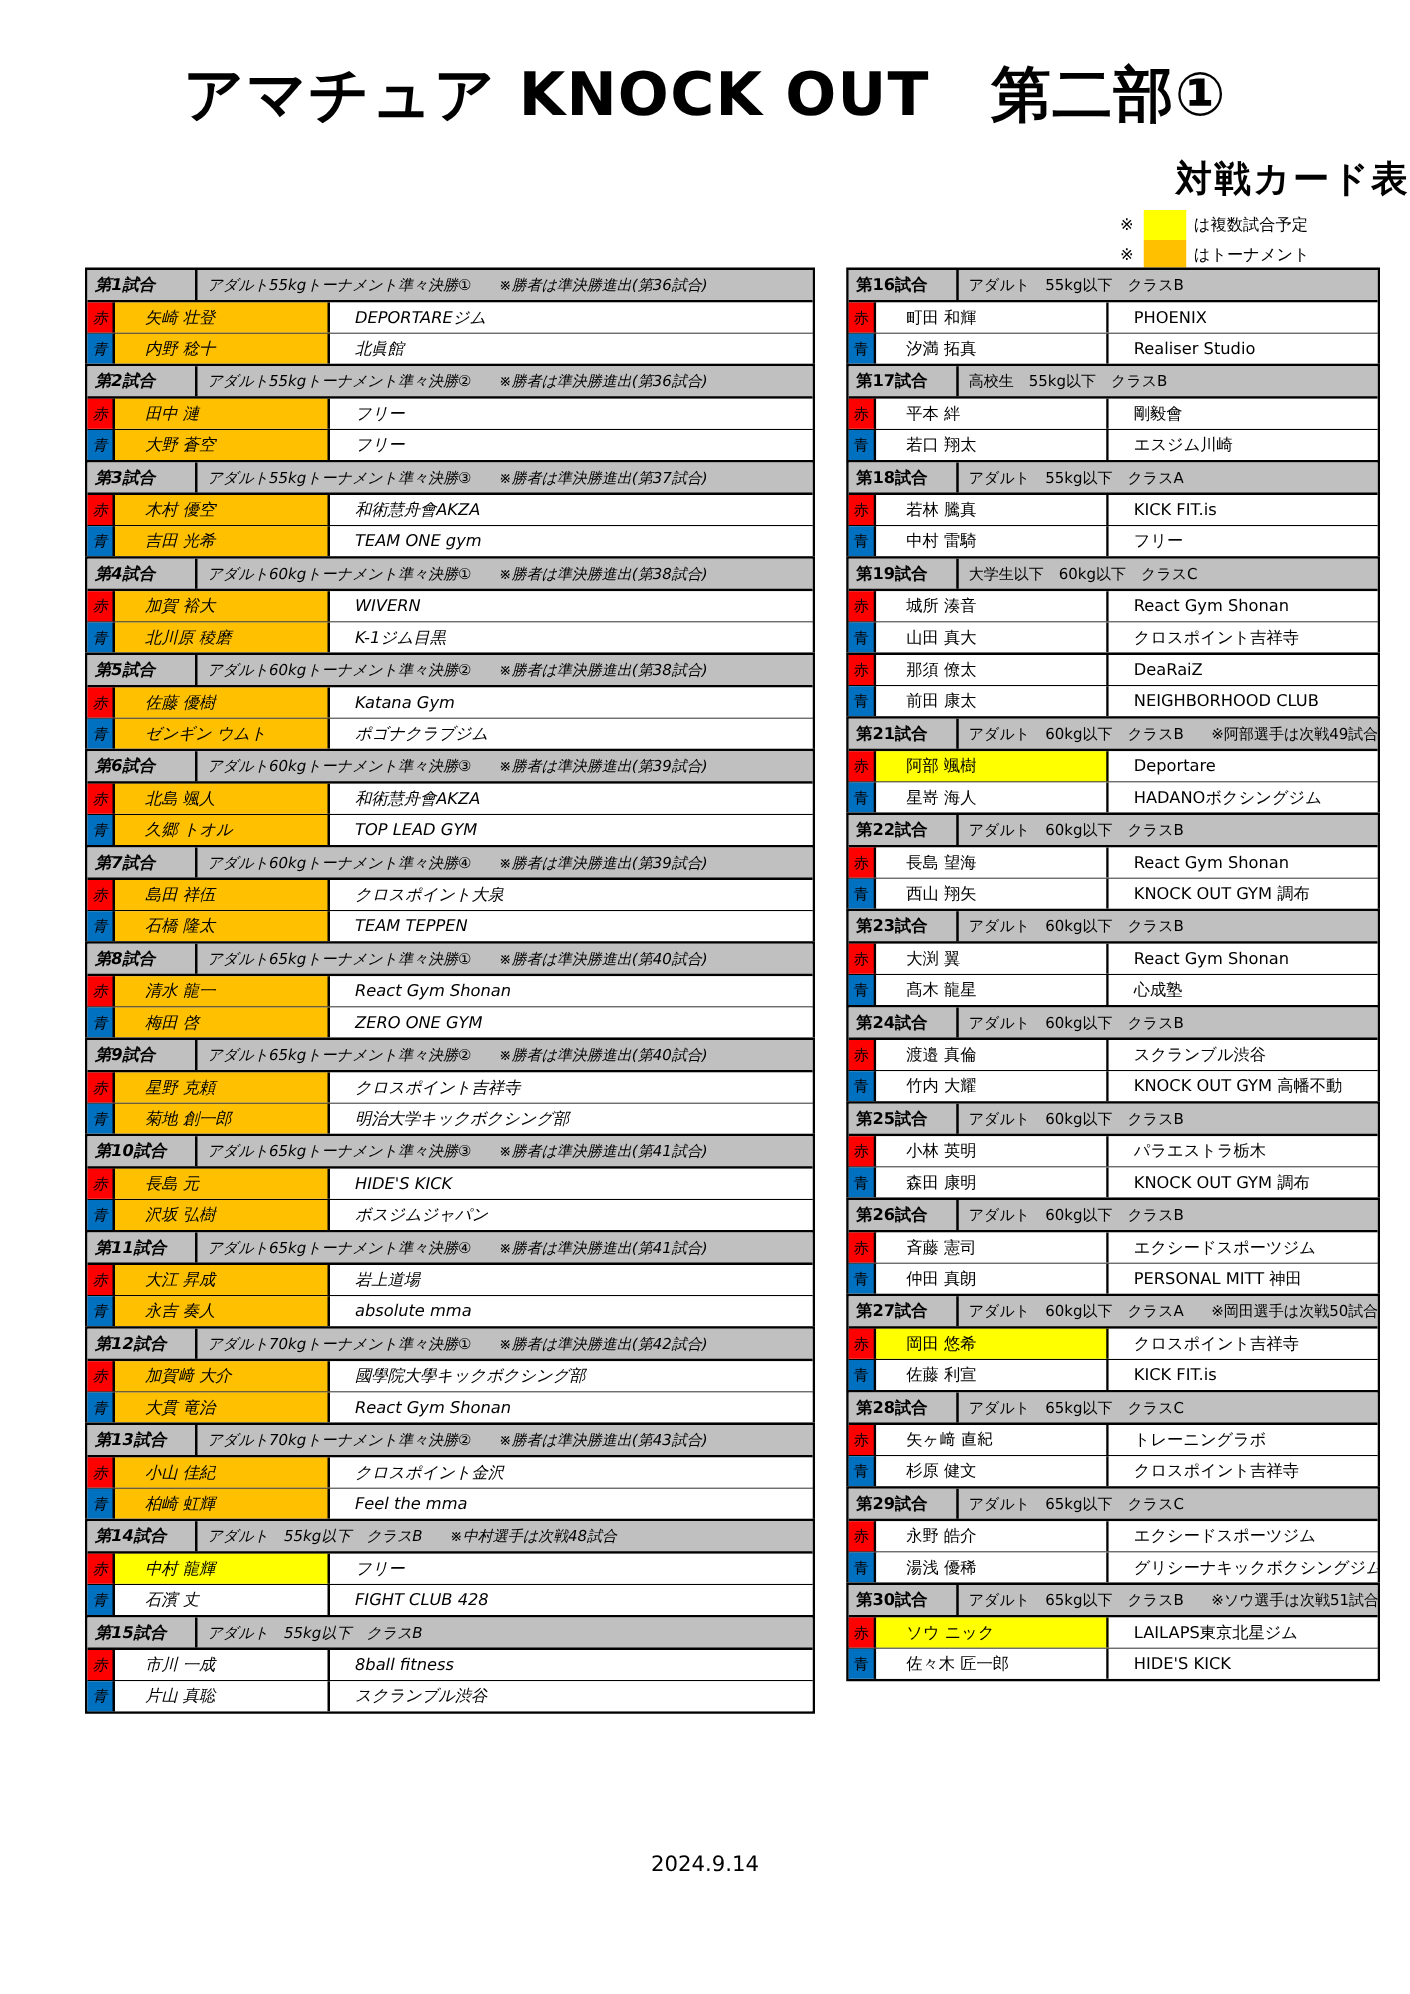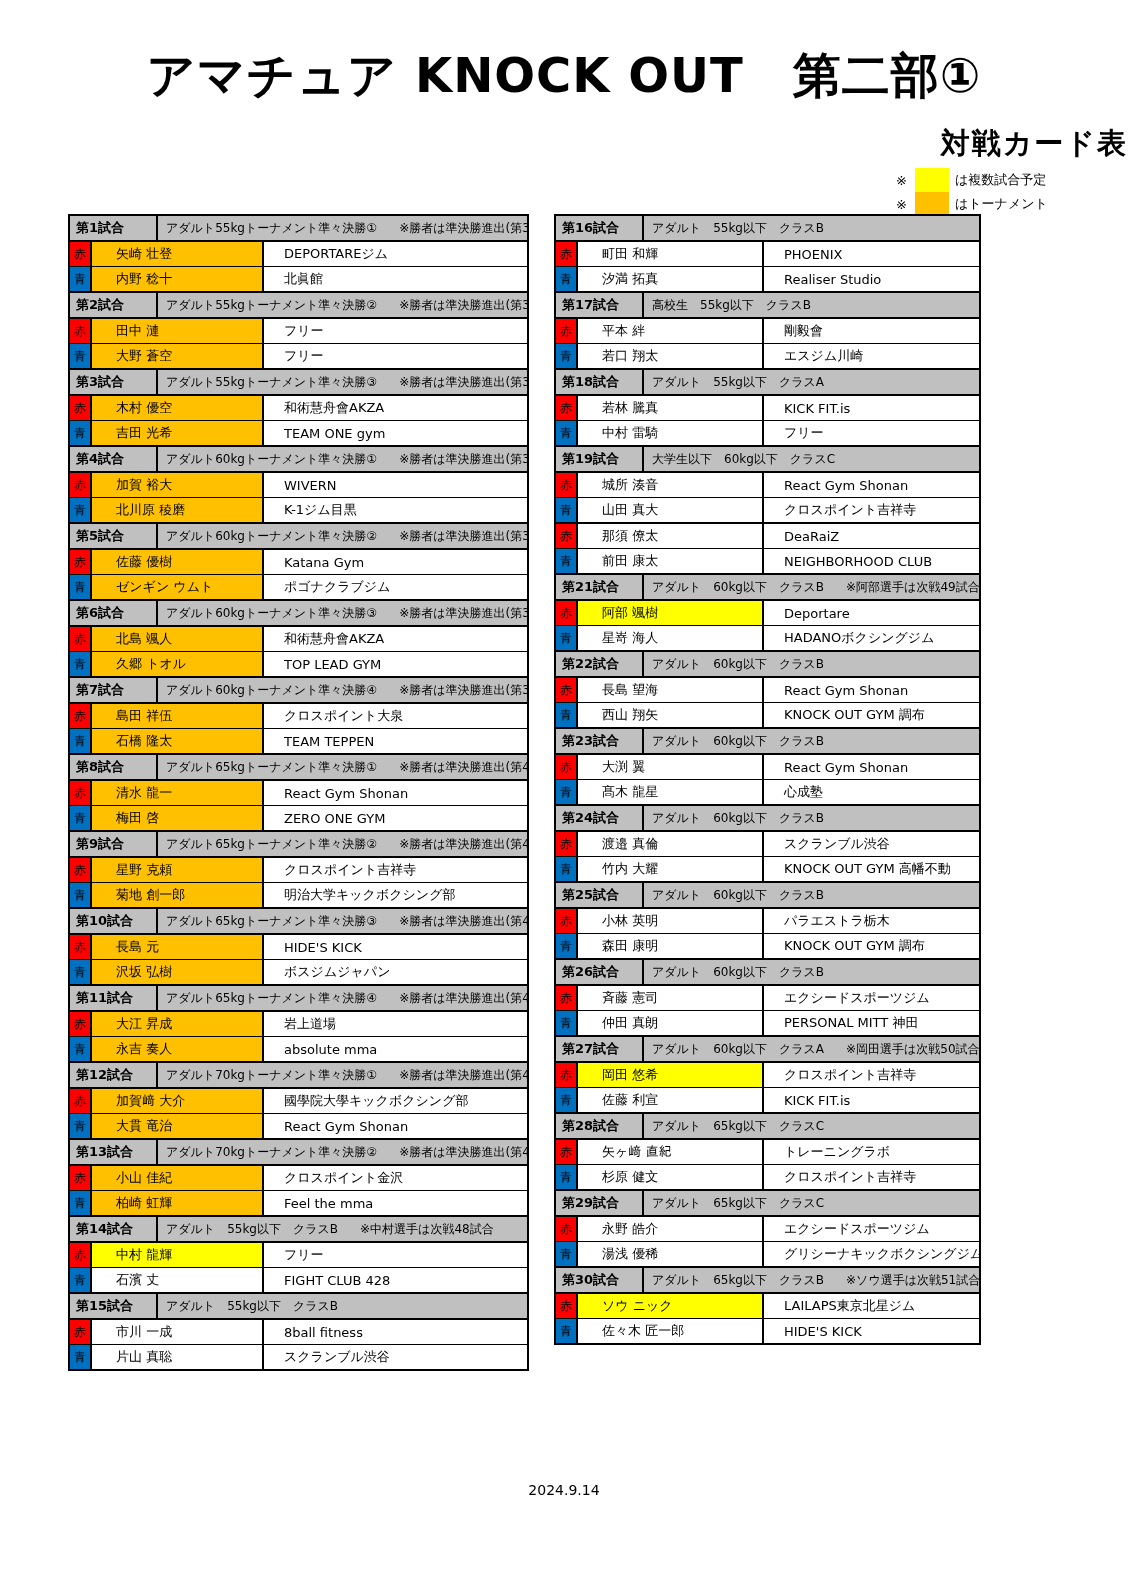--- a/index.html
+++ b/index.html
@@ -22,21 +22,21 @@
   }
   .legend-row{display:flex;align-items:center;height:24px;}
   .legend-row .marker{font-size:13px;margin-right:8px;}
   .legend-swatch{width:34px;height:24px;display:inline-block;}
   .legend-label{font-size:13px;margin-left:6px;min-width:110px;}
   .tables{
     position:absolute;top:214px;left:68px;
     display:flex;gap:25px;
   }
   .col{display:flex;flex-direction:column;}
-  .col-left{width:461px;}
+  .col-left{width:584px;font-style:italic;}
   .col-right{width:427px;}
   .match-block{border:2px solid #000;background:#fff;}
   .match-block + .match-block{margin-top:-2px;}
   .match-header{
     display:flex;align-items:stretch;height:24px;
     background:var(--gray,#c0c0c0);border-bottom:2px solid #000;
   }
   .match-number{
     width:88px;flex:0 0 88px;display:flex;align-items:center;
     padding-left:6px;font-weight:bold;font-size:13px;
@@ -63,21 +63,21 @@
   .col-right .fighter-name{flex:0 0 186px;}
   .fighter-name.hl-orange{background:var(--orange,#ffc000);}
   .fighter-name.hl-yellow{background:var(--yellow,#ffff00);}
   .fighter-name.hl-none{background:#fff;}
   .fighter-gym{
     flex:1;display:flex;align-items:center;padding-left:20px;font-size:13px;
     white-space:nowrap;overflow:hidden;background:#fff;
   }
   .page-date{
     position:absolute;top:1482px;left:0;width:100%;
-    text-align:center;font-size:14px;
+    text-align:center;font-size:17px;
   }
 </style>
 </head>
 <body>
 
 <h1 class="page-title">アマチュア KNOCK OUT　第二部①</h1>
 <h2 class="page-subtitle">対戦カード表</h2>
 
 <div class="legend">
   <div class="legend-row">

